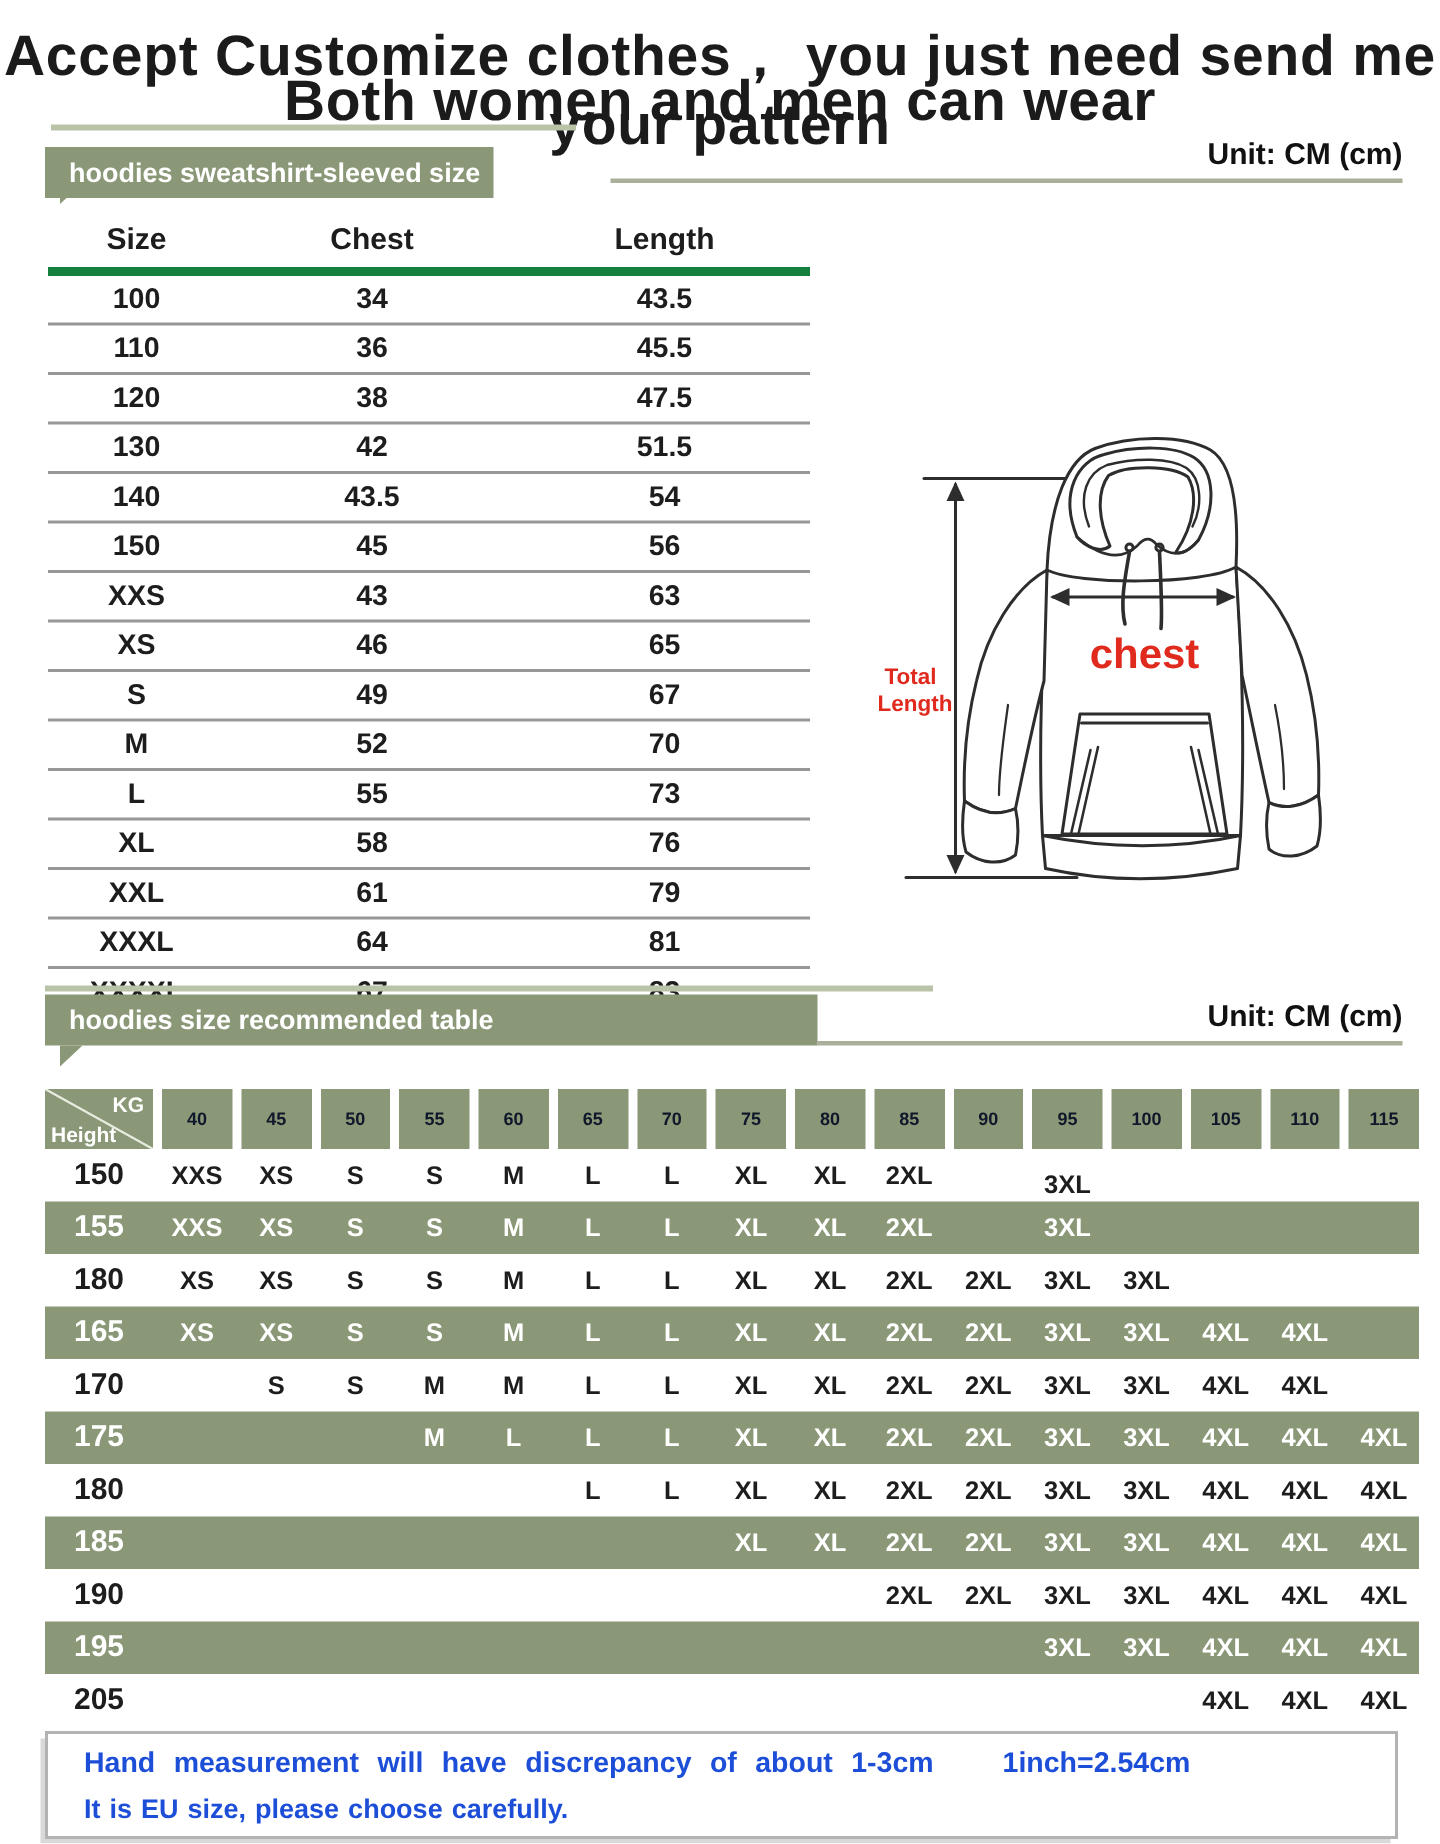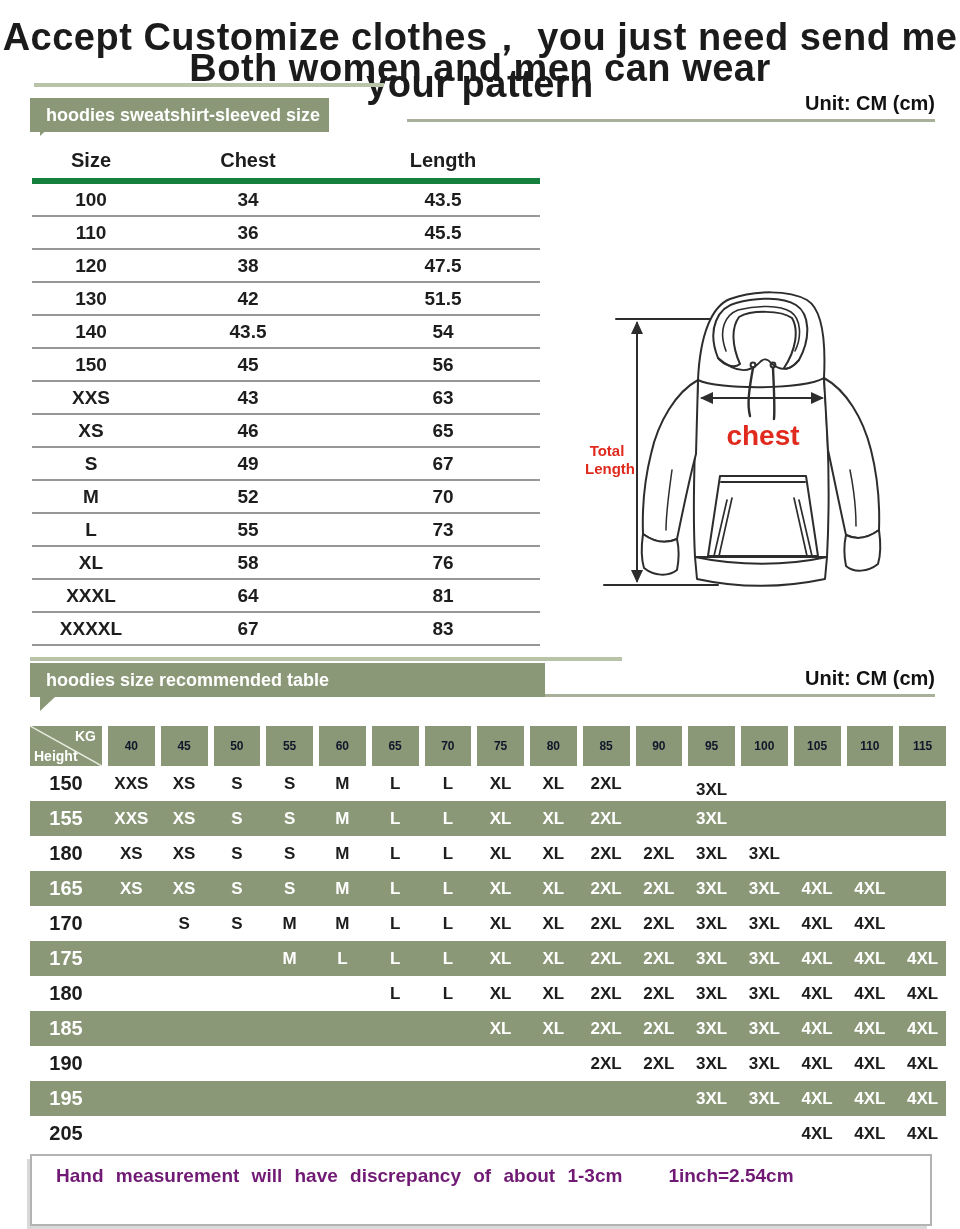--- a/index.html
+++ b/index.html
@@ -47,21 +47,21 @@
   .mx-row .mx-cell{display:flex;align-items:center;justify-content:center;
                    font-weight:bold;font-size:17px;}
   .mx-row .mx-hcell{font-size:20px;}
   .mx-row.shaded{background:#8a9877;color:#fff;}
   .mx-row.plain{background:#fff;color:#1d1d1d;}
   .mx-cell.low{position:relative;top:6px;}
 
   
   #footer-box{left:30px;top:1154px;width:898px;height:68px;border:2px solid #b3b3b3;
               background:#fff;box-shadow:-4px 4px 0 -1px #d9d9d9;}
-  .fn-line{position:absolute;left:24px;white-space:nowrap;font-weight:bold;color:#701a75;}
+  .fn-line{position:absolute;left:24px;white-space:nowrap;font-weight:bold;color:#1d4ed8;}
   #fn1{top:9px;font-size:19px;word-spacing:7px;}
   #fn1 .inch{margin-left:46px;word-spacing:0;}
   #fn2{top:40px;font-size:18px;word-spacing:1px;}
 </style>
 </head>
 <body>
 
 <div class="abs title-line" id="title1">Accept Customize clothes，  you just need send me your pattern</div>
 <div class="abs title-line" id="title2">Both women and men can wear</div>
 
@@ -132,20 +132,25 @@
       </div>
       <div class="st-row st-body-row">
         <div class="st-c st-c0">L</div>
         <div class="st-c st-c1">55</div>
         <div class="st-c st-c2">73</div>
       </div>
       <div class="st-row st-body-row">
         <div class="st-c st-c0">XL</div>
         <div class="st-c st-c1">58</div>
         <div class="st-c st-c2">76</div>
+      </div>
+      <div class="st-row st-body-row">
+        <div class="st-c st-c0">XXL</div>
+        <div class="st-c st-c1">61</div>
+        <div class="st-c st-c2">79</div>
       </div>
       <div class="st-row st-body-row">
         <div class="st-c st-c0">XXXL</div>
         <div class="st-c st-c1">64</div>
         <div class="st-c st-c2">81</div>
       </div>
       <div class="st-row st-body-row">
         <div class="st-c st-c0">XXXXL</div>
         <div class="st-c st-c1">67</div>
         <div class="st-c st-c2">83</div>
@@ -449,13 +454,14 @@
         <div class="mx-cell">4XL</div>
         <div class="mx-cell">4XL</div>
       </div>
     </div>
 </div>
 
 <div class="abs" id="footer-box">
   <div class="fn-line" id="fn1">
     <span>Hand measurement will have discrepancy of about 1-3cm</span><span class="inch">1inch=2.54cm</span>
   </div>
+  <div class="fn-line" id="fn2">It is EU size, please choose carefully.</div>
 </div>
 
 </body></html>

